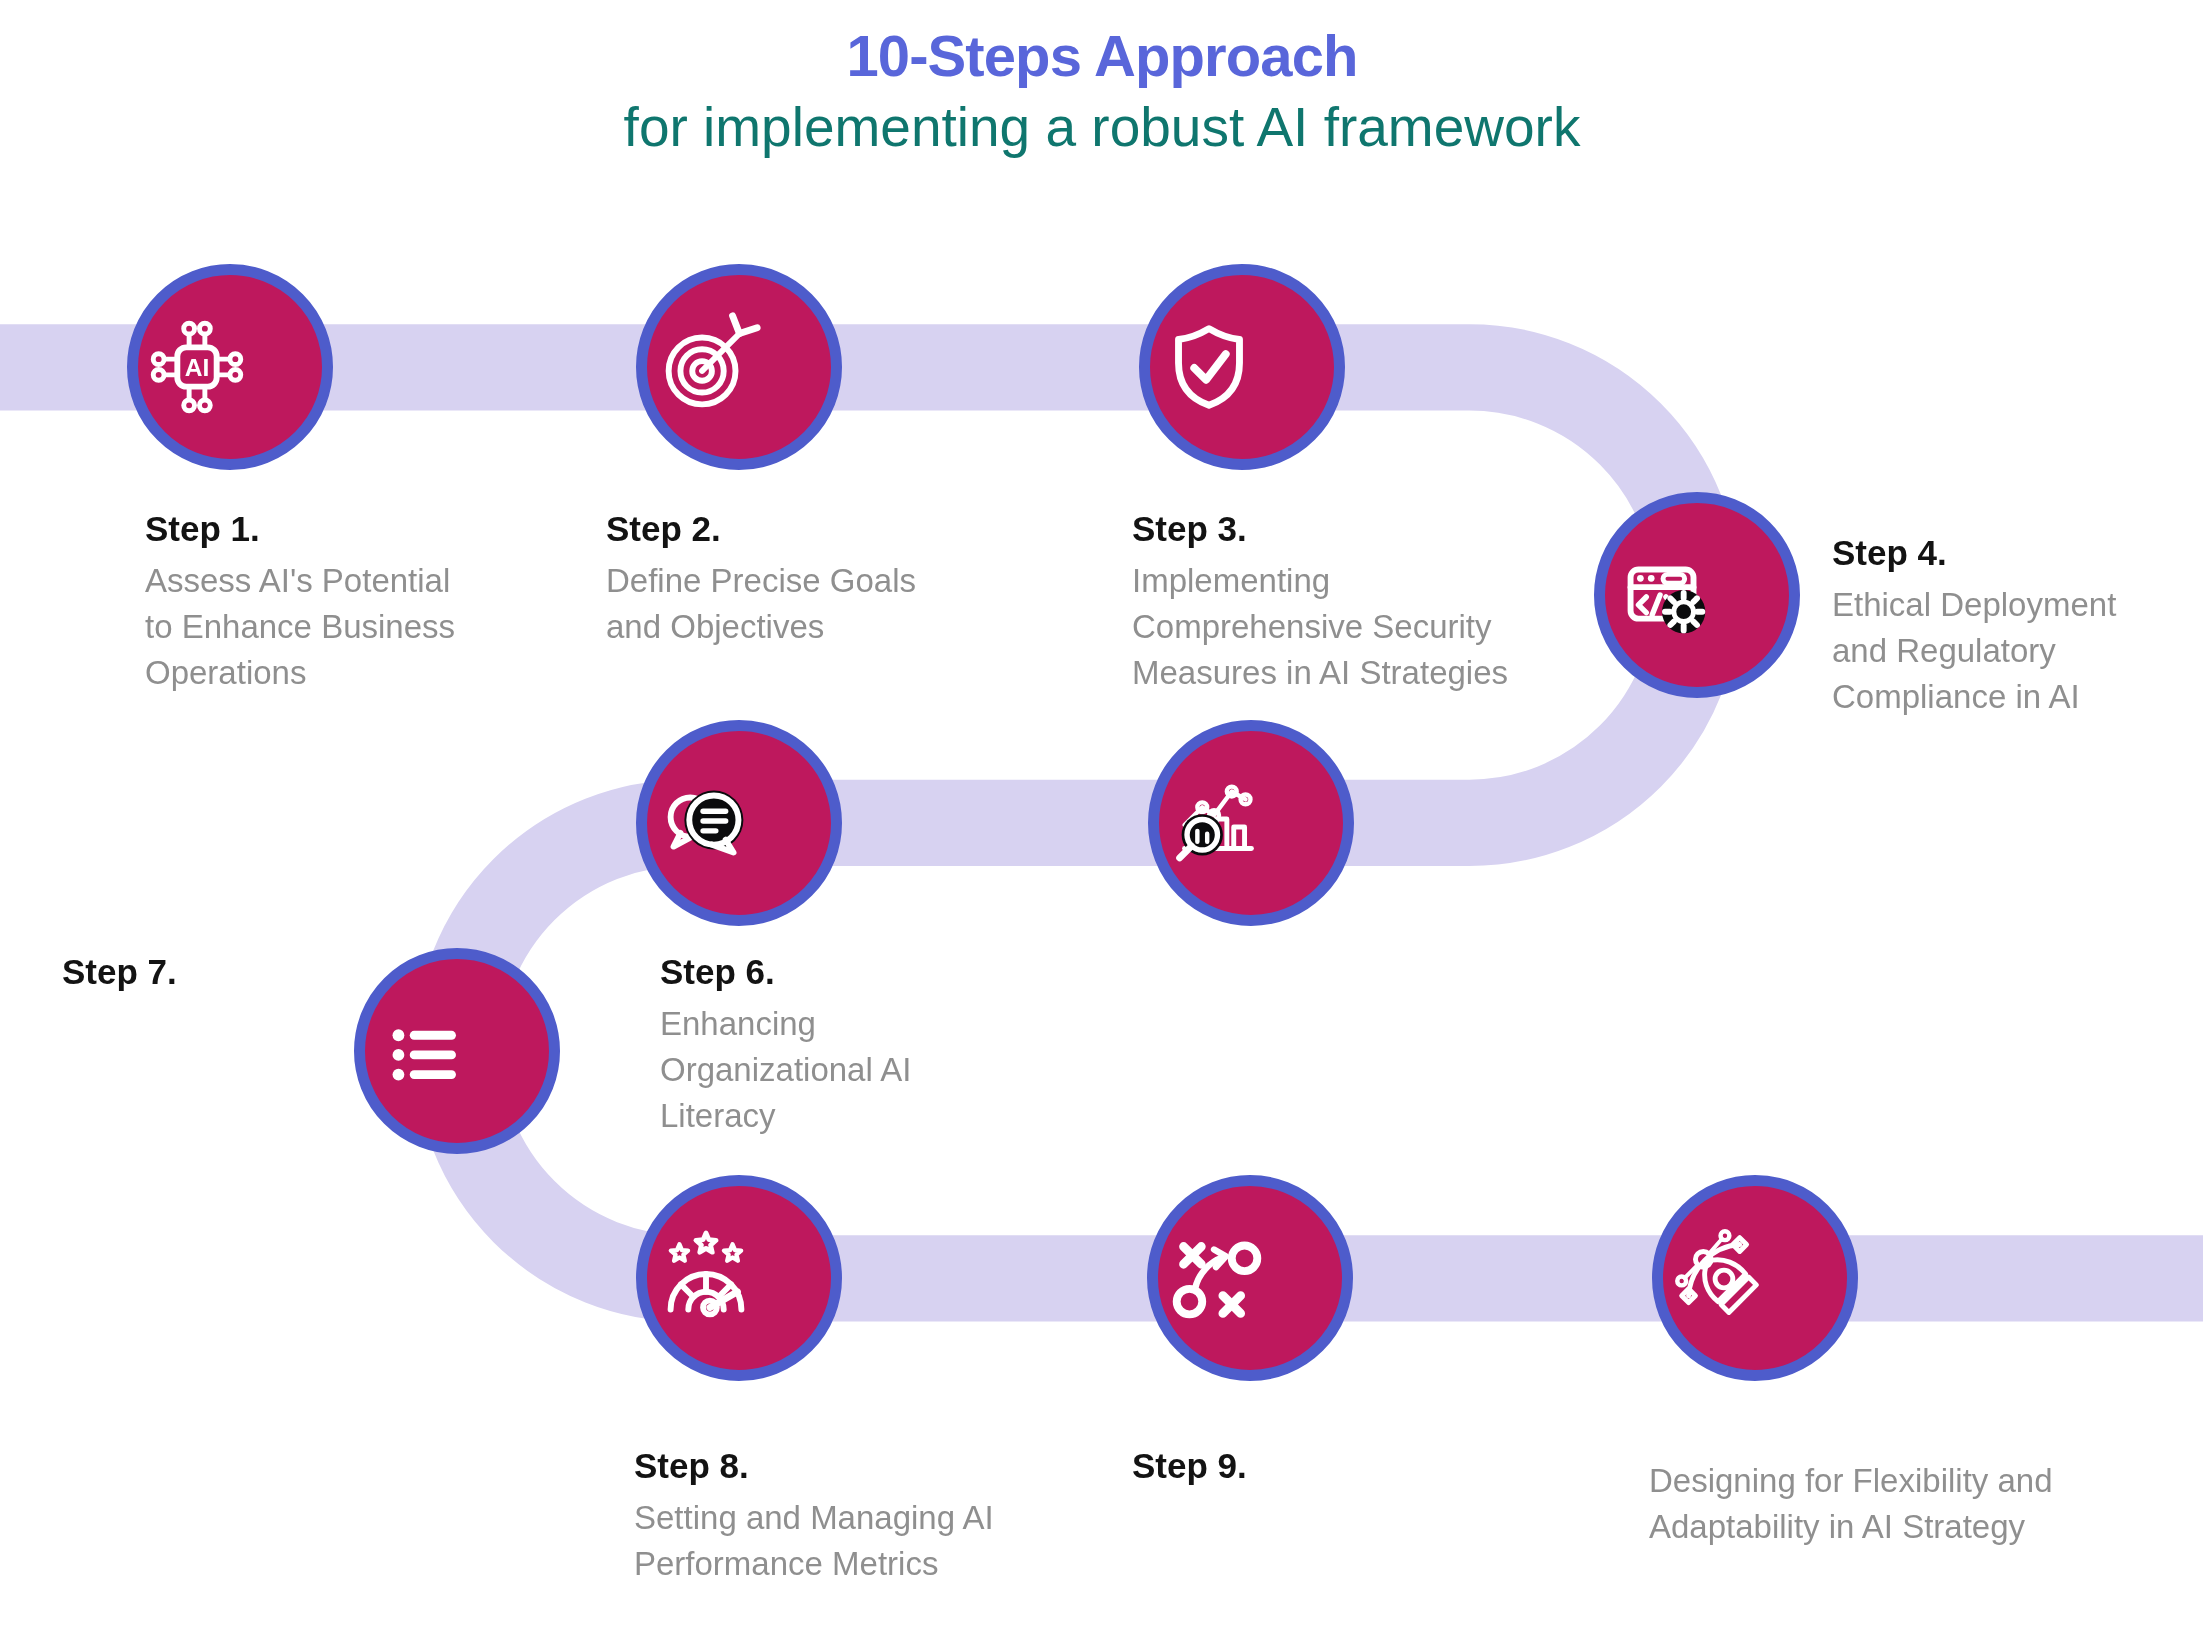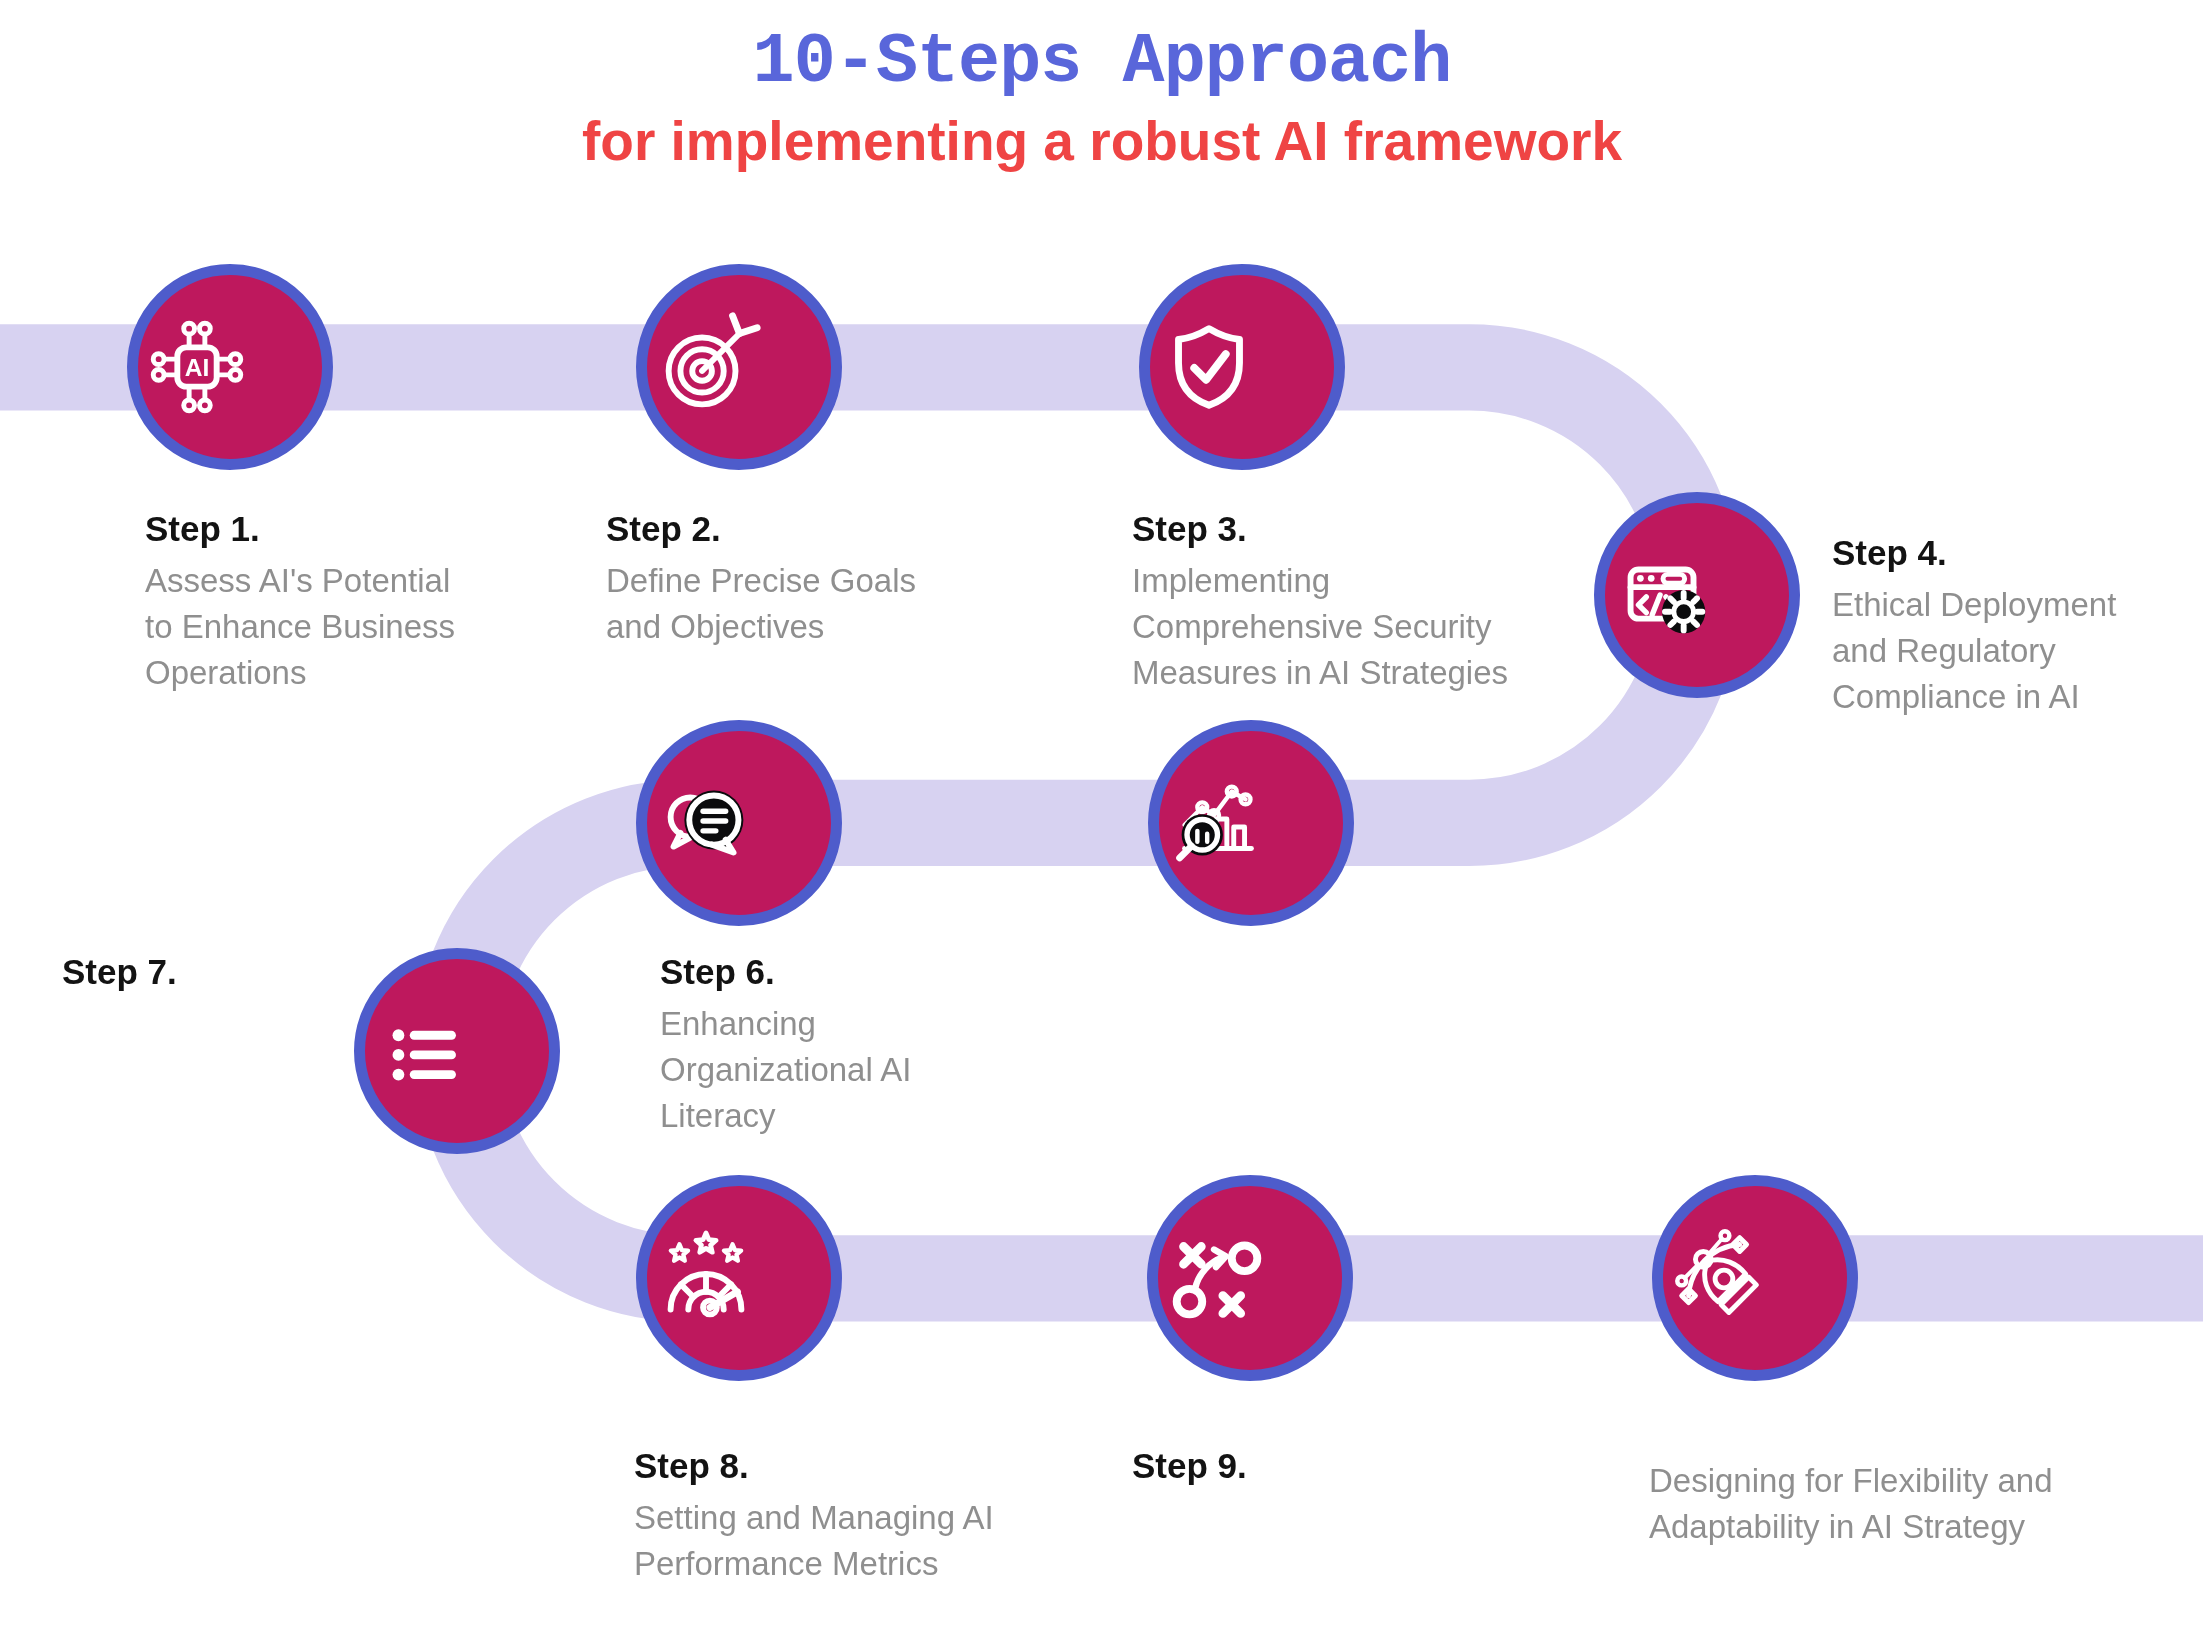--- a/index.html
+++ b/index.html
@@ -3,22 +3,22 @@
 <meta charset="utf-8">
 <title>10-Steps Approach</title>
 <style>
   html,body { margin:0; padding:0; background:#ffffff; }
   .canvas {
     position:relative; width:2204px; height:1653px; overflow:hidden;
     font-family:"Liberation Sans", sans-serif; background:#ffffff;
   }
   .flow-svg { position:absolute; left:0; top:0; z-index:1; }
   .header { position:absolute; left:0; top:24px; width:2204px; text-align:center; z-index:3; }
-  .title { font-size:70px; font-weight:700; color:#5966DA; line-height:1.12; letter-spacing:-0.9px;font-family:Liberation Mono, monospace; }
-  .subtitle { font-size:55px; font-weight:700; color:#ef4444; line-height:1.15; margin-top:7.3px; }
+  .title { font-size:58px; font-weight:700; color:#5966DA; line-height:1.12; letter-spacing:-0.9px; }
+  .subtitle { font-size:55px; font-weight:400; color:#0f766e; line-height:1.15; margin-top:7.3px; }
   .badge {
     position:absolute; width:184px; height:184px; box-sizing:content-box;
     background:#be185d; border:11px solid #4E5CCB; border-radius:50%;
     display:flex; align-items:center; justify-content:flex-start; z-index:2;
   }
   .ic { width:118px; height:118px; display:block; }
   .ic * { vector-effect:none; }
   .stroke { fill:none; stroke:#ffffff; stroke-linecap:round; stroke-linejoin:round; }
   .fillw { fill:#ffffff; stroke:none; }
   .backing { fill:#0B0B0D; stroke:none; }

